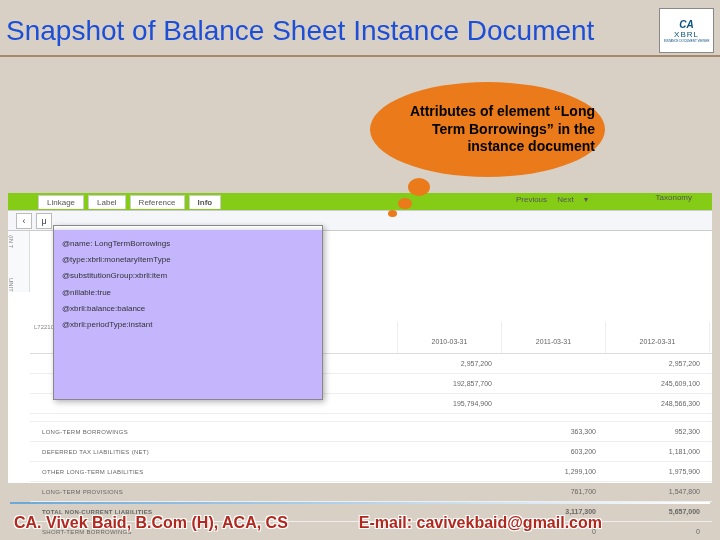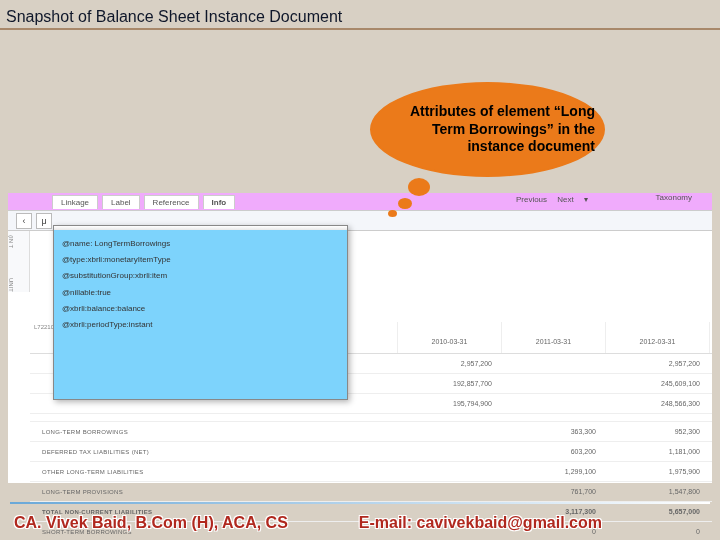--- a/index.html
+++ b/index.html
@@ -1,40 +1,40 @@
 <!DOCTYPE html>
 <html><head>
 <meta charset="utf-8">
 <style>
 *{margin:0;padding:0;box-sizing:border-box;font-family:Arial,sans-serif}
 body{width:720px;height:540px;background:#d8d0c4;overflow:hidden;position:relative}
 .header{display:flex;align-items:center;padding:8px 6px 2px 6px;border-bottom:2px solid #a8886a}
-.title{font-size:16px;color:#0f172a;flex:1}
+.title{font-size:28px;color:#1d4ed8;flex:1}
 .logo-box{width:55px;height:45px;background:#fff;border:1px solid #888;position:relative;display:flex;flex-direction:column;align-items:center;justify-content:center}
 .logo-ca{font-size:10px;font-weight:bold;color:#0a5080;font-style:italic}
 .logo-xbrl{font-size:8px;color:#0a5080;letter-spacing:1px}
 .logo-tag{font-size:3px;color:#0a5080}
 .callout{position:absolute;top:82px;left:370px;width:235px;height:95px;background:#eb7a1a;border:2px solid #eb7a1a;border-radius:50%;display:flex;align-items:center;justify-content:center;text-align:right;padding:8px;z-index:20}
 .callout-text{color:#000;font-size:14px;font-weight:bold;line-height:1.25}
 .cloud-bubble{position:absolute;background:#eb7a1a;border-radius:50%;z-index:19}
 .cb1{width:22px;height:18px;top:178px;left:408px}
 .cb2{width:14px;height:11px;top:198px;left:398px}
 .cb3{width:9px;height:7px;top:210px;left:388px}
 .app{position:absolute;top:193px;left:8px;width:704px;height:290px;background:#fff;font-size:8px;color:#444}
-.tabs{height:18px;background:#f0abfc;border-bottom:1px solid #ccc;display:flex;align-items:center;padding-left:44px;gap:4px}
+.tabs{height:18px;background:#84cc16;border-bottom:1px solid #ccc;display:flex;align-items:center;padding-left:30px;gap:4px}
 .tab{padding:2px 8px;background:#fff;border:1px solid #ccc;border-bottom:none;font-size:8px;color:#555}
 .tab.active{background:#fff;font-weight:bold}
 .nav{position:absolute;top:2px;right:120px;font-size:8px;color:#555}
 .nav span{margin:16px 4px}
 .taxonomy{position:absolute;top:0;right:20px;font-size:8px;color:#555}
 .toolbar{height:20px;background:#f4f6fa;border-bottom:1px solid #ccc;display:flex;align-items:center;padding-left:8px;gap:4px}
 .tbtn{width:16px;height:16px;background:#fff;border:1px solid #bbb;display:flex;align-items:center;justify-content:center;font-size:9px}
 .left-col{width:22px;background:#f8f9fb;border-right:1px solid #ddd;padding-top:4px;text-align:center;font-size:7px;color:#888}
 .left-col div{margin-bottom:30px;writing-mode:vertical-rl;text-orientation:mixed;font-size:6px}
-.popup{position:absolute;top:32px;left:45px;width:295px;height:175px;background:#7dd3fc;border:1px solid #888;box-shadow:2px 2px 6px rgba(0,0,0,0.3);z-index:15}
+.popup{position:absolute;top:32px;left:45px;width:270px;height:175px;background:#c4b5fd;border:1px solid #888;box-shadow:2px 2px 6px rgba(0,0,0,0.3);z-index:15}
 .popup-hdr{height:4px;background:linear-gradient(#fff,#e8e8e8)}
 .popup-body{padding:6px 8px;font-size:8px;color:#333;line-height:1.9}
 .popup-body div{border-bottom:1px dotted transparent}
 .grid{margin-left:22px;width:682px}
 .grid-hdr{height:32px;border-bottom:1px solid #ddd;display:flex;font-size:7px;color:#666}
 .gh-left{width:368px;border-right:1px solid #eee;padding:2px 4px}
 .gh-url{font-size:6px;color:#888}
 .gh-col{width:104px;border-right:1px solid #eee;text-align:center;padding-top:16px}
 .grid-row{height:20px;display:flex;border-bottom:1px solid #eee;font-size:7px;color:#666;align-items:center}
 .gr-left{width:368px;padding-left:12px;text-transform:uppercase;letter-spacing:0.3px;font-size:6px}
@@ -44,20 +44,25 @@
 .footer{position:absolute;bottom:8px;left:0;width:616px;display:flex;justify-content:space-between;padding:0 14px;font-size:16px;font-weight:bold}
 .ft-left{color:#b0281e;text-shadow:0 0 2px #fff,-1px -1px 0 #fff,1px -1px 0 #fff,-1px 1px 0 #fff,1px 1px 0 #fff}
 .ft-right{color:#b0281e;text-shadow:0 0 2px #fff,-1px -1px 0 #fff,1px -1px 0 #fff,-1px 1px 0 #fff,1px 1px 0 #fff}
 .hr-line{position:absolute;bottom:36px;left:10px;width:700px;height:2px;background:linear-gradient(90deg,#6aa8d8,#fff)}
 </style>
 </head>
 <body>
 
 <div class="header">
   <div class="title">Snapshot of Balance Sheet Instance Document</div>
+  <div class="logo-box">
+    <div class="logo-ca">CA</div>
+    <div class="logo-xbrl">XBRL</div>
+    <div class="logo-tag">INSTANCE DOCUMENT VIEWER</div>
+  </div>
 </div>
 
 <div class="callout">
   <div class="callout-text">Attributes of element “Long Term Borrowings” in the instance document</div>
 </div>
 <div class="cloud-bubble cb1"></div>
 <div class="cloud-bubble cb2"></div>
 <div class="cloud-bubble cb3"></div>
 
 <div class="app">

